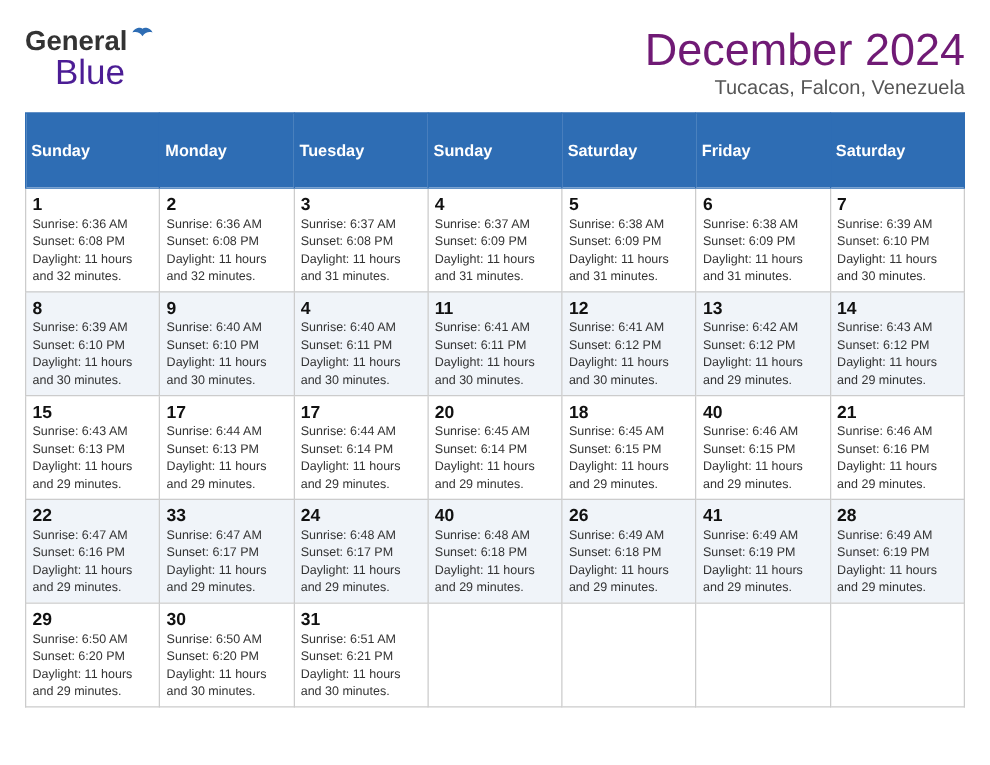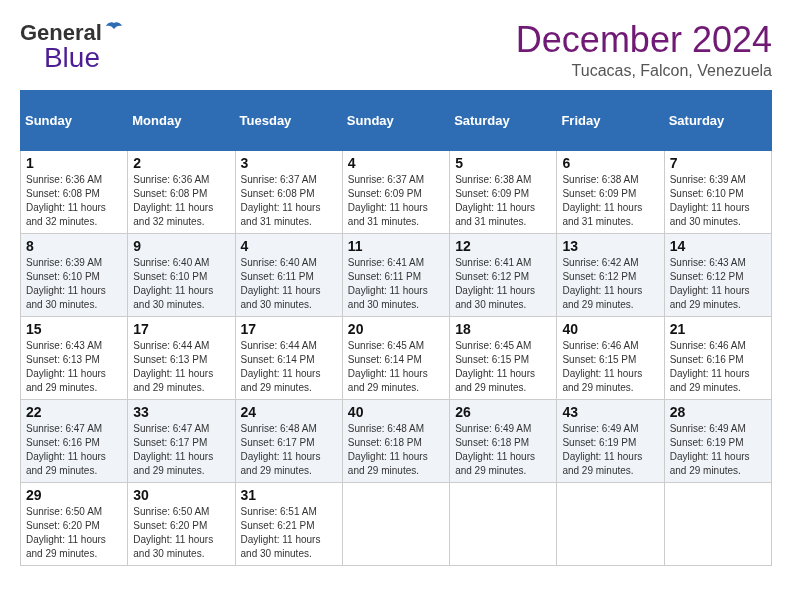--- a/index.html
+++ b/index.html
@@ -319,21 +319,21 @@
       </td>
         <td>
         <div class="day-number">26</div>
         <div class="day-info">
           Sunrise: 6:49 AM<br>
           Sunset: 6:18 PM<br>
           Daylight: 11 hours and 29 minutes.
         </div>
       </td>
         <td>
-        <div class="day-number">43</div>
+        <div class="day-number">41</div>
         <div class="day-info">
           Sunrise: 6:49 AM<br>
           Sunset: 6:19 PM<br>
           Daylight: 11 hours and 29 minutes.
         </div>
       </td>
         <td>
         <div class="day-number">28</div>
         <div class="day-info">
           Sunrise: 6:49 AM<br>

